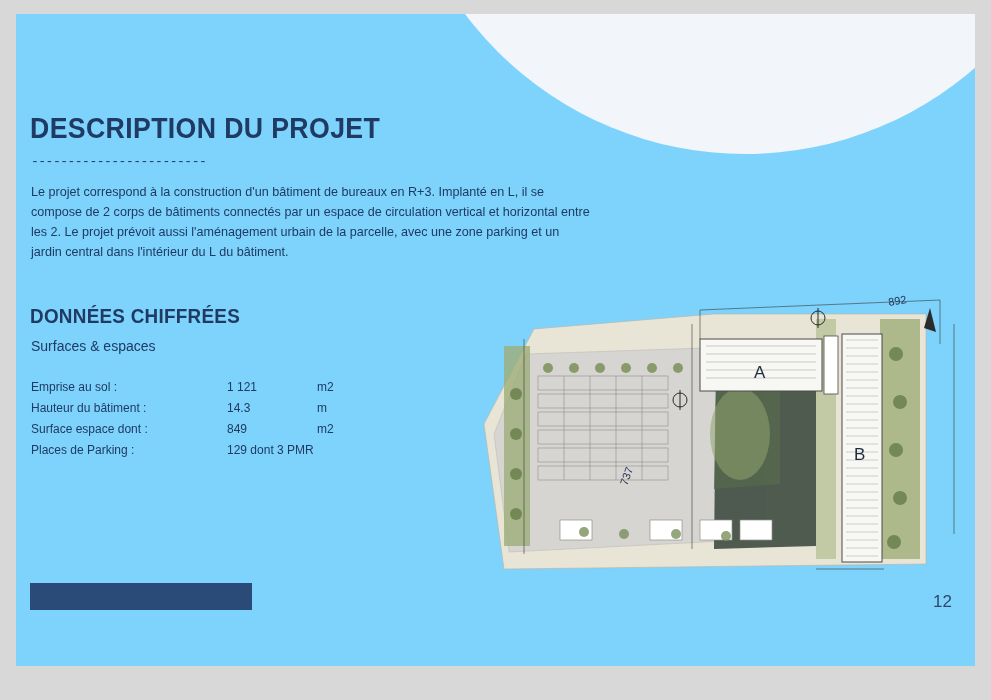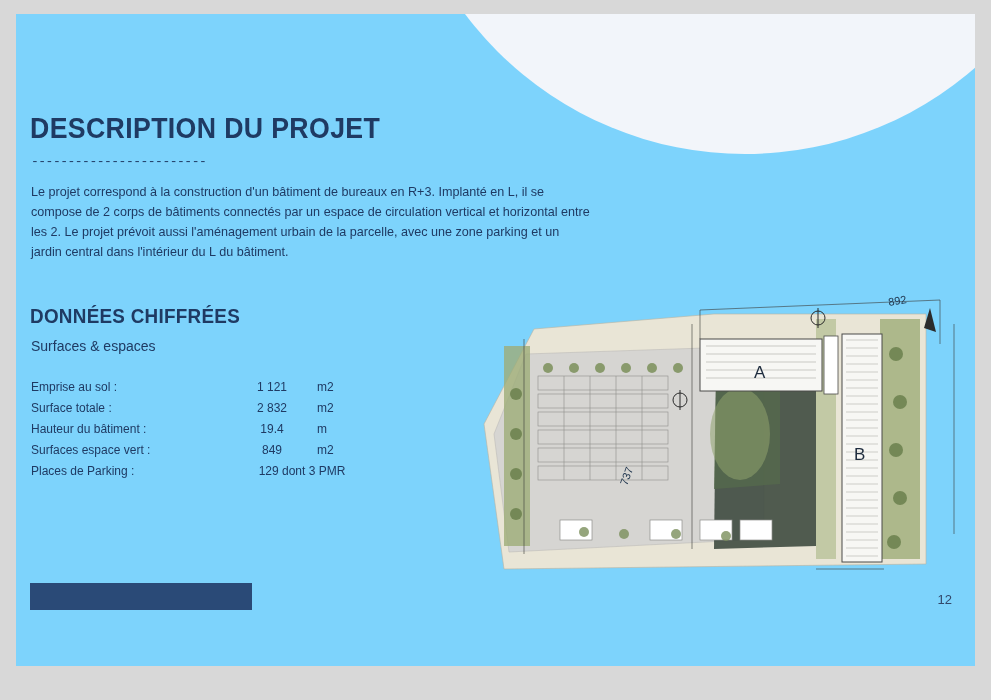--- a/index.html
+++ b/index.html
@@ -103,38 +103,38 @@
     border-collapse: collapse;
     font-size: 12px;
     color: #1f3a63;
   }
   table.figures td {
     padding: 3.6px 0;
     vertical-align: top;
     white-space: pre;
   }
   table.figures td.label { width: 196px; }
-  table.figures td.value { width: 90px; text-align: center; }
+  table.figures td.value { width: 90px; }
   table.figures td.unit  { width: 60px; margin-left: 24px; }
   .unit-shift { padding-left: 14px; }
 
   .blue-bar {
     position: absolute;
     left: 14px;
     top: 569px;
     width: 222px;
     height: 27px;
     background: #2a4a77;
   }
 
   .page-num {
     position: absolute;
     right: 23px;
     top: 578px;
-    font-size: 13px;
+    font-size: 17px;
     color: #32486a;
   }
 
   
   .plan {
     position: absolute;
     left: 448px;
     top: 270px;
     width: 510px;
     height: 300px;
@@ -158,31 +158,26 @@
     <div class="title-sub2">Surfaces &amp; espaces</div>
 
     <table class="figures">
       <tbody>
         <tr>
           <td class="label">Emprise au sol :</td>
           <td class="value">1 121</td>
           <td class="unit">m2</td>
         </tr>
         <tr>
-          <td class="label">Surface totale :</td>
-          <td class="value">2 832</td>
-          <td class="unit">m2</td>
-        </tr>
-        <tr>
           <td class="label">Hauteur du bâtiment :</td>
-          <td class="value">19.4</td>
+          <td class="value">14.3</td>
           <td class="unit">m</td>
         </tr>
         <tr>
-          <td class="label">Surfaces espace vert :</td>
+          <td class="label">Surface espace dont :</td>
           <td class="value">849</td>
           <td class="unit">m2</td>
         </tr>
         <tr>
           <td class="label">Places de Parking :</td>
           <td class="value" colspan="2">129 dont 3 PMR</td>
         </tr>
       </tbody>
     </table>
 

